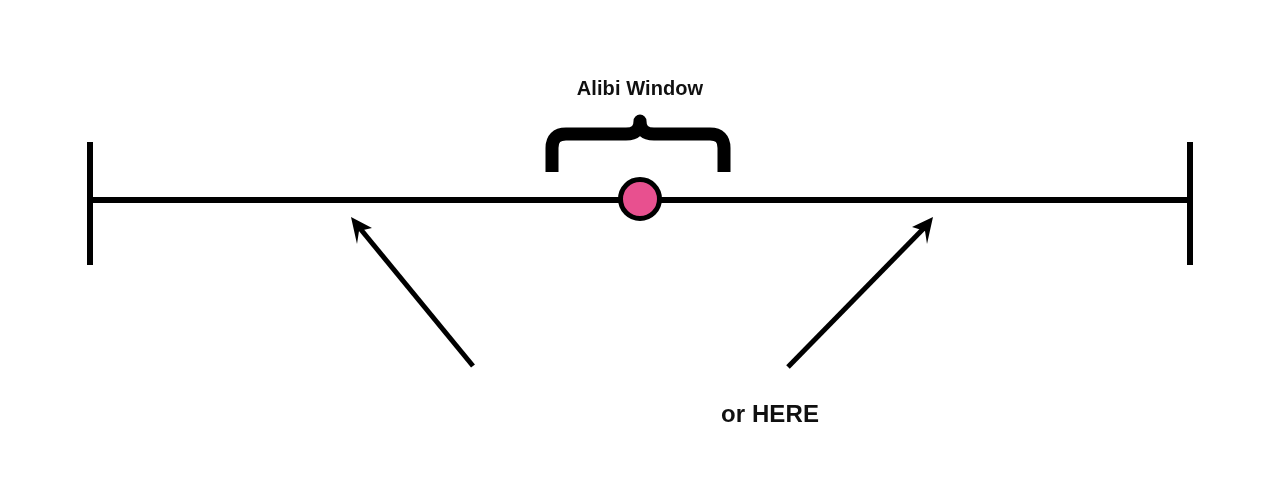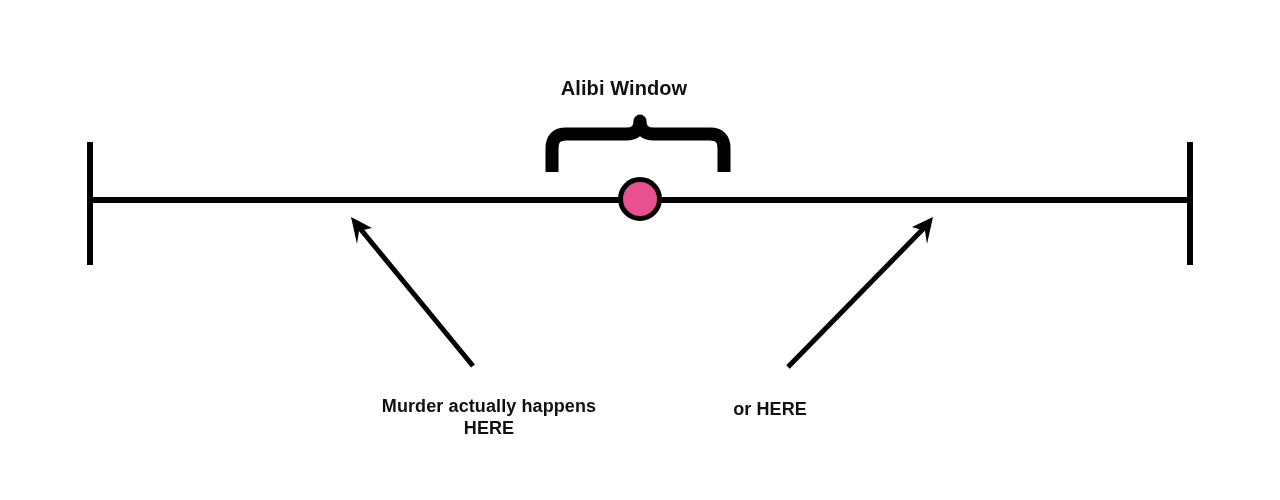--- a/index.html
+++ b/index.html
@@ -29,21 +29,21 @@
   }
   .label {
     position: absolute;
     text-align: center;
     color: #101010;
     white-space: pre;
     line-height: 1.22;
     letter-spacing: 0.1px;
   }
   #alibi-window-title {
-    left: 424px;
+    left: 440px;
     top: 76px;
     width: 400px;
     font-size: 20px;
     font-weight: 600;
   }
   #murder-seems-label {
     left: 441px;
     top: 274px;
     width: 400px;
     font-size: 17px;
@@ -53,21 +53,21 @@
     left: 289px;
     top: 396px;
     width: 400px;
     font-size: 18px;
     font-weight: 700;
   }
   #or-here-label {
     left: 620px;
     top: 399px;
     width: 300px;
-    font-size: 18px;
+    font-size: 24px;
     font-weight: 700;
   }
 </style>
 </head>
 <body>
 
 <div id="diagram-root">
 
   <svg id="diagram-svg" viewBox="0 0 1280 500" xmlns="http://www.w3.org/2000/svg">
 
@@ -96,18 +96,16 @@
       <line x1="788" y1="367" x2="926" y2="226" stroke="#000000" stroke-width="5" stroke-linecap="butt"></line>
       <polygon points="933,217 912,227 925,231 927,244" fill="#000000"></polygon>
     </g>
 
     <circle id="marker-dot" cx="640" cy="199" r="19.5" fill="#e8508f" stroke="#000000" stroke-width="5"></circle>
   </svg>
 
   <div class="label" id="alibi-window-title">Alibi Window</div>
 
 
-  <div class="label" id="murder-actual-label">Murder actually happens
-HERE</div>
 
   <div class="label" id="or-here-label">or HERE</div>
 
 </div>
 
 </body></html>

